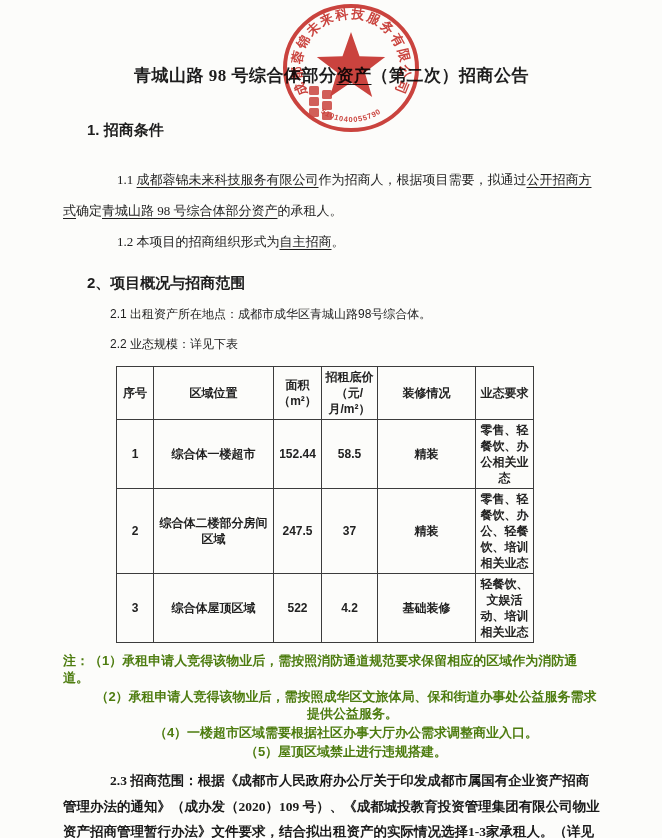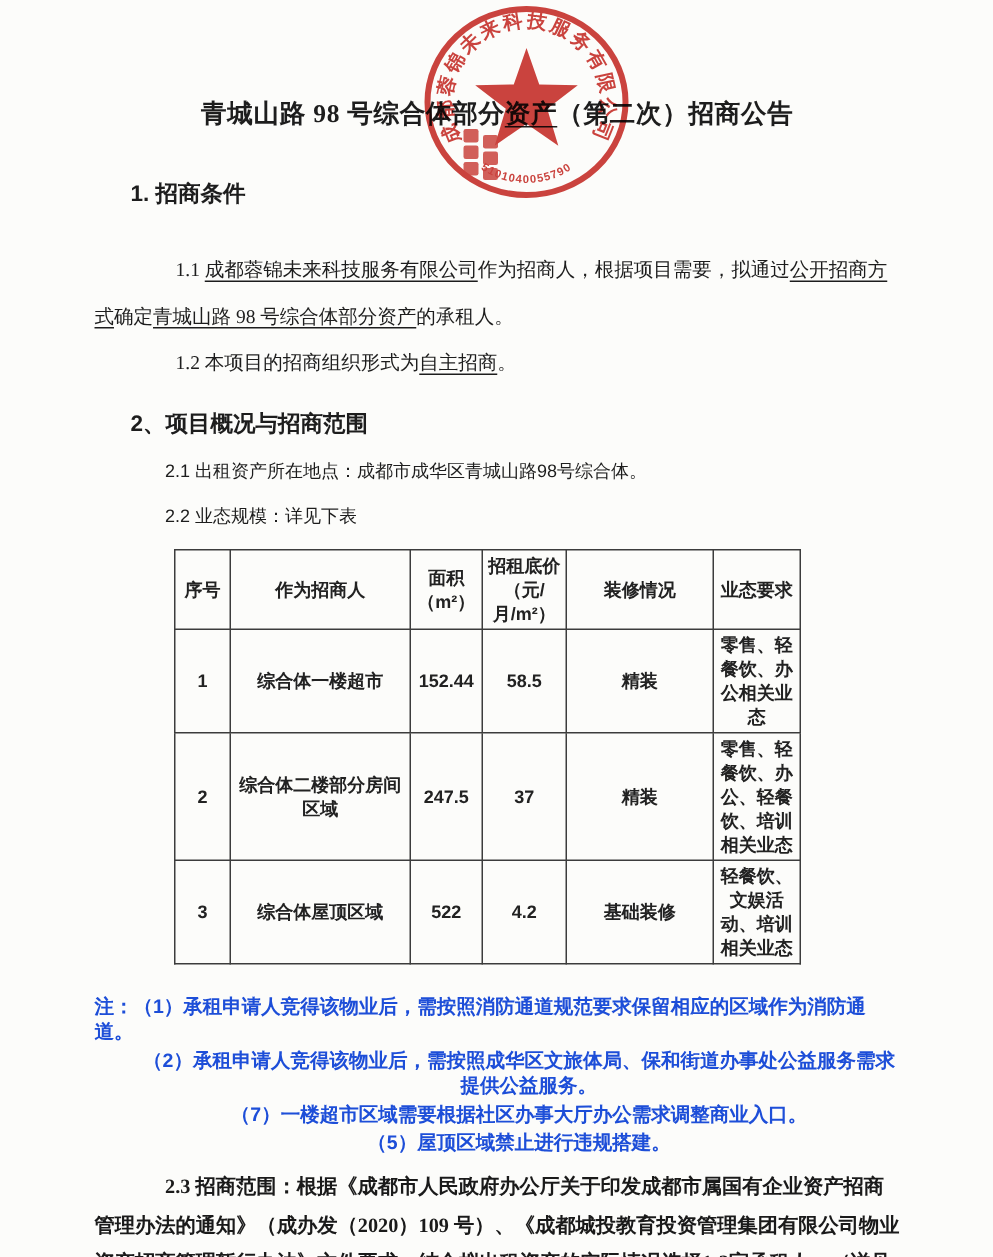--- a/index.html
+++ b/index.html
@@ -21,21 +21,21 @@
 
   table{border-collapse:collapse;table-layout:fixed;width:417px;margin:13px 0 0 53px;
         font-family:"Liberation Sans",sans-serif;font-size:12px;}
   th,td{border:1px solid #3c3c3c;text-align:center;vertical-align:middle;
         padding:2px 3px;line-height:16px;font-weight:bold;color:#222;}
   thead tr{height:52px;}
   tr.r1{height:68px;} tr.r2{height:85px;} tr.r3{height:64px;}
   td.biz{line-height:16px;}
 
   .notes{font-family:"Liberation Sans",sans-serif;font-size:13px;line-height:17px;
-         font-weight:bold;margin-top:19px;color:#1d4ed8;}
+         font-weight:bold;margin-top:9px;color:#4d7c0f;}
   .note{margin:0 0 2px 0;}
   .nrest{padding-left:42px;text-indent:-13px;text-align:center;}
   .p23{font-size:13.5px;line-height:25.5px;font-weight:bold;text-indent:47px;
        margin:8px 0 0 0;color:#1a1a1a;}
 
   .seal{position:absolute;left:281px;top:2px;width:140px;height:140px;z-index:2;
         mix-blend-mode:multiply;opacity:.92;}
   .seal .ink{fill:#c9342e;}
   .seal-co{fill:#c9342e;font-family:"Liberation Sans",sans-serif;font-weight:bold;
            font-size:13px;letter-spacing:2px;}
@@ -64,21 +64,21 @@
         <col style="width:37px">
           <col style="width:120px">
           <col style="width:48px">
         <col style="width:56px">
           <col style="width:98px">
           <col style="width:58px">
       </colgroup>
       <thead>
         <tr>
           <th>序号</th>
-          <th>作为招商人</th>
+          <th>区域位置</th>
           <th>面积（m²）</th>
           <th>招租底价（元/月/m²）</th>
           <th>装修情况</th>
           <th>业态要求</th>
         </tr>
       </thead>
       <tbody>
         <tr class="r1">
           <td>1</td>
           <td>综合体一楼超市</td>
@@ -102,21 +102,21 @@
           <td>4.2</td>
           <td>基础装修</td>
           <td class="biz">轻餐饮、文娱活动、培训相关业态</td>
         </tr>
       </tbody>
     </table>
 
     <div class="notes">
       <p class="note"><span>注：</span><span>（1）承租申请人竞得该物业后，需按照消防通道规范要求保留相应的区域作为消防通道。</span></p>
       <p class="note nrest">（2）承租申请人竞得该物业后，需按照成华区文旅体局、保和街道办事处公益服务需求提供公益服务。</p>
-      <p class="note nrest">（7）一楼超市区域需要根据社区办事大厅办公需求调整商业入口。</p>
+      <p class="note nrest">（4）一楼超市区域需要根据社区办事大厅办公需求调整商业入口。</p>
       <p class="note nrest">（5）屋顶区域禁止进行违规搭建。</p>
     </div>
 
     <p class="p23">2.3 招商范围：根据《成都市人民政府办公厅关于印发成都市属国有企业资产招商管理办法的通知》（成办发（2020）109 号）、《成都城投教育投资管理集团有限公司物业资产招商管理暂行办法》文件要求，结合拟出租资产的实际情况选择1-3家承租人。（详见第五</p>
   </div>
 
   <svg class="seal" viewBox="0 0 140 140">
     <ellipse cx="70" cy="66" rx="66" ry="62" fill="none" stroke="#c9342e" stroke-width="4"></ellipse>
     <path class="ink" d="M70,30 L78.5,54.3 L104.2,54.9 L83.8,70.5 L91.2,95.1 L70,80.5 L48.8,95.1 L56.2,70.5 L35.8,54.9 L61.5,54.3 Z"></path>
     <path id="sealTopArc" d="M 26.7 91 A 50 50 0 1 1 113.3 91" fill="none"></path>

